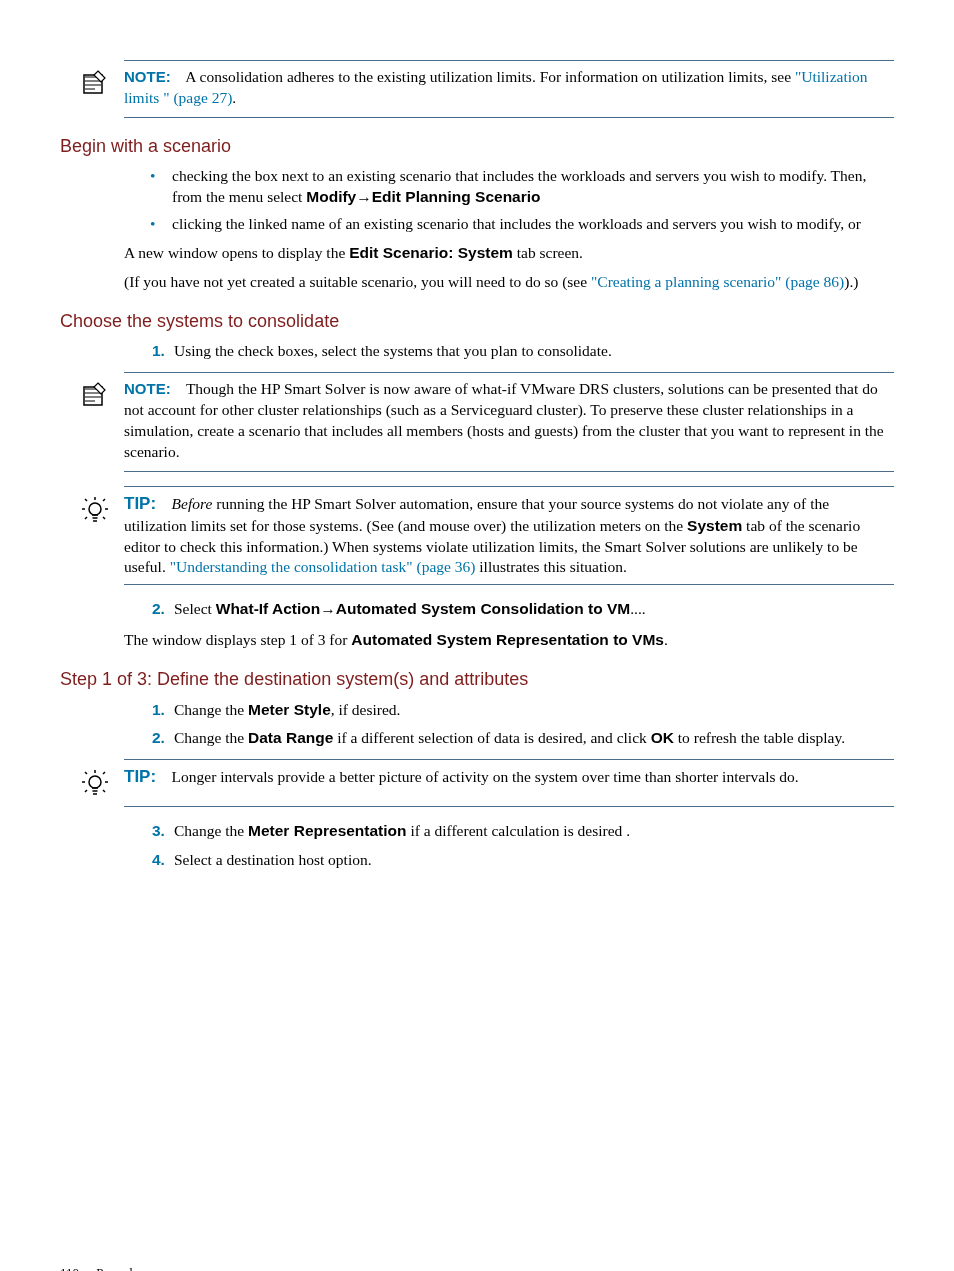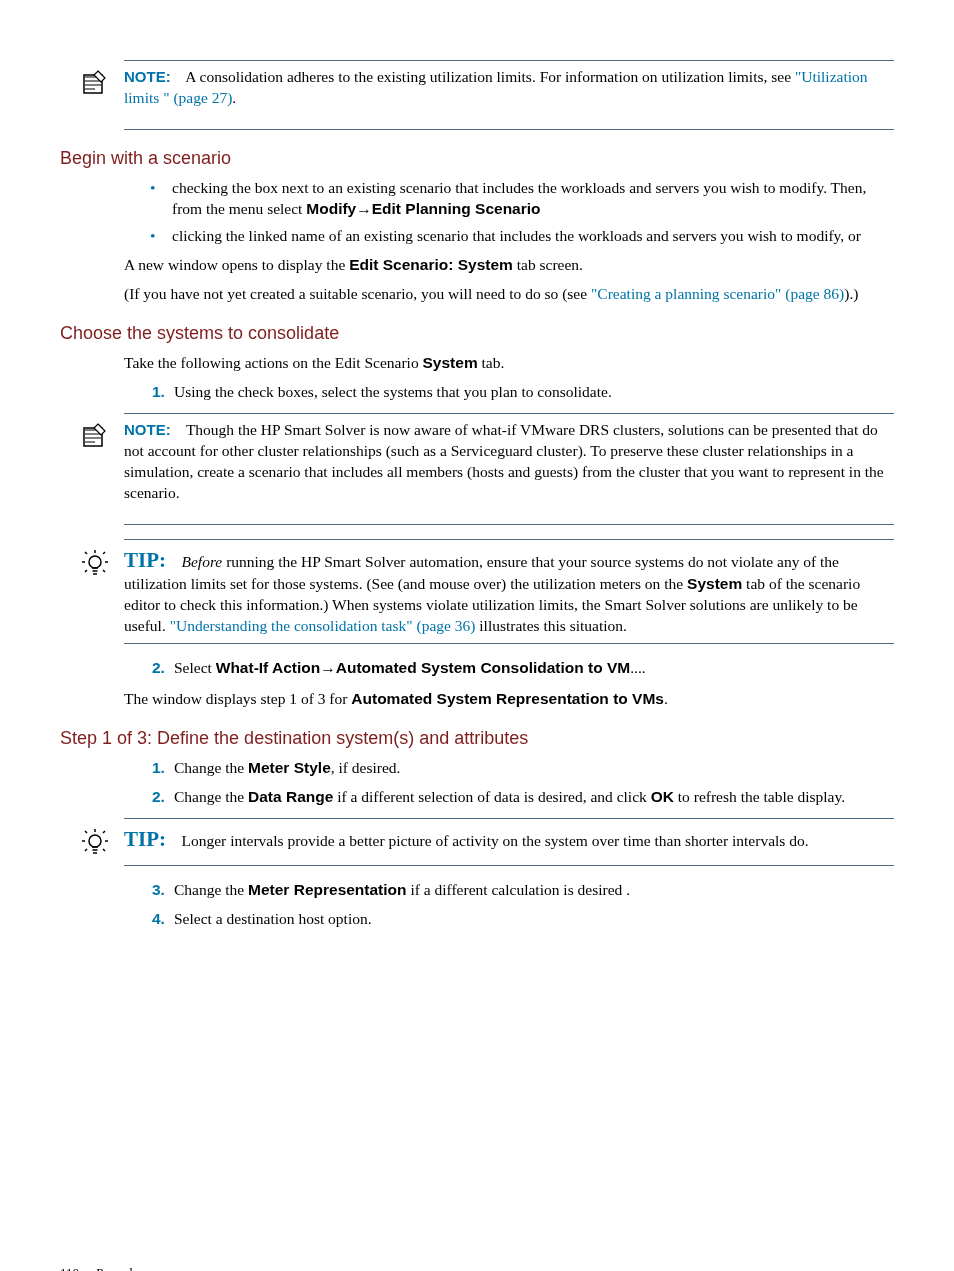--- a/index.html
+++ b/index.html
@@ -8,34 +8,34 @@
     line-height: 1.35;
     color: #000;
     margin: 0;
     padding: 60px 60px 40px 60px;
     width: 954px;
     box-sizing: border-box;
   }
   .note-box {
     border-top: 1px solid #4a6b8a;
     border-bottom: 1px solid #4a6b8a;
-    padding: 6px 0 20px 0;
+    padding: 6px 0 8px 0;
     margin: 0 0 14px 64px;
     display: flex;
     align-items: flex-start;
   }
   .note-icon {
     width: 44px;
     flex: 0 0 44px;
     margin-left: -44px;
     padding-top: 2px;
   }
   .note-icon svg, .tip-icon svg { display:block; }
   .note-lead { color: #0073a8; font-weight: bold; font-family: Arial, sans-serif; font-size: 15px; }
-  .tip-lead { color: #0073a8; font-weight: bold; font-family: Liberation Serif, serif; font-size: 21px; }
+  .tip-lead { color: #0073a8; font-weight: bold; font-family: Liberation Sans, sans-serif; font-size: 17px; }
   h2.sec {
     font-family: Arial, Helvetica, sans-serif;
     font-weight: normal;
     color: #7f1d1d;
     font-size: 18px;
     margin: 16px 0 8px 0;
   }
   .body-block { margin-left: 64px; }
   .body-block p { margin: 4px 0 8px 0; }
   ul.bullets { margin: 4px 0 8px 0; padding-left: 48px; }
@@ -88,23 +88,20 @@
   <p>
     <span>A new window opens to display the </span><span class="bold-sans">Edit Scenario: System</span><span> tab screen.</span>
   </p>
   <p>
     <span>(If you have not yet created a suitable scenario, you will need to do so (see </span><span class="link">"Creating a planning scenario" (page 86)</span><span>).)</span>
   </p>
 </div>
 
 <h2 class="sec">Choose the systems to consolidate</h2>
 <div class="body-block">
-  <p>
-    <span>Take the following actions on the Edit Scenario </span><span class="bold-sans">System</span><span> tab.</span>
-  </p>
   <ol class="num">
     <li>
       <span class="marker">1.</span>
       <span>Using the check boxes, select the systems that you plan to consolidate.</span>
     </li>
   </ol>
 </div>
 
 <div class="note-box">
   <div class="note-icon">

